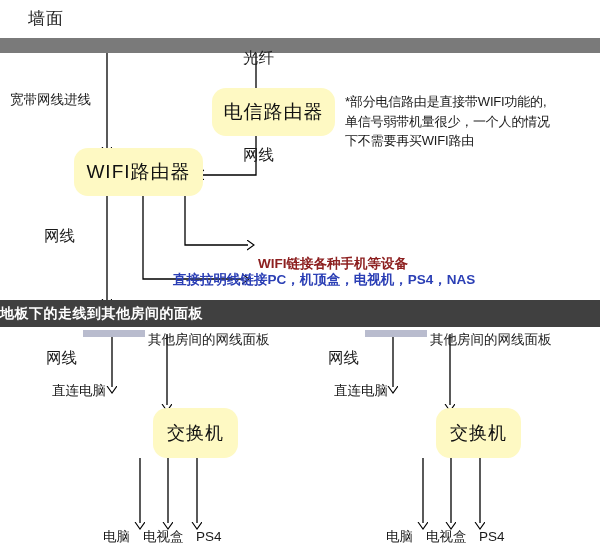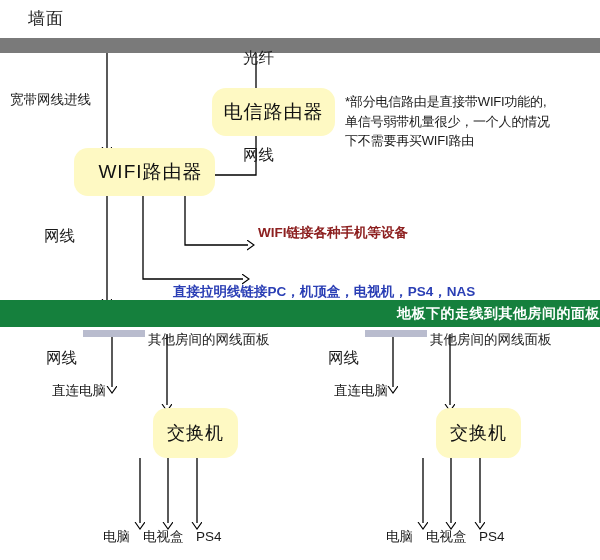--- a/index.html
+++ b/index.html
@@ -34,25 +34,25 @@
     letter-spacing: -0.2px;
   }
   .red { color: #8d2020; font-weight: bold; font-size: 13.5px; }
   .blue { color: #2b3fb5; font-weight: bold; font-size: 13.5px; }
   .wallbar {
     position: absolute;
     background: #7a7a7a;
   }
   .floorbar {
     position: absolute;
-    background: #15803d;
+    background: #404040;
     color: #ffffff;
     font-size: 14px;
     font-weight: bold;
-    text-align: right;
+    text-align: left;
     letter-spacing: 0.5px;
   }
   .floorbar span { display: block; line-height: 27px; }
   .panelbar {
     position: absolute;
     background: #b9bcce;
     height: 7px;
   }
   .box {
     position: absolute;
@@ -130,31 +130,31 @@
   <div class="wallbar" style="left:0px; top:38px; width:600px; height:15px;"></div>
 
   <div class="txt lbl" style="left:10px; top:92px;">宽带网线进线</div>
 
   <div class="txt lbl-lg" style="left:243px; top:48px;">光纤</div>
 
   <div class="txt lbl-lg" style="left:243px; top:145px;">网线</div>
 
   <div class="box" style="left:212px; top:88px; width:123px; height:48px;">电信路由器</div>
 
-  <div class="box" style="left:74px; top:148px; width:129px; height:48px;padding-left:12px;">WIFI路由器</div>
+  <div class="box" style="left:74px; top:148px; width:129px; height:48px;">WIFI路由器</div>
 
   <div class="txt note" style="left:345px; top:92px;">*部分电信路由是直接带WIFI功能的,
 单信号弱带机量很少，一个人的情况
 下不需要再买WIFI路由</div>
 
   <div class="txt lbl-lg" style="left:44px; top:226px;">网线</div>
 
-  <div class="txt red" style="left:258px; top:225px;">WIFI链接各种手机等设备</div>
+  <div class="txt red" style="left:258px; top:256px;">WIFI链接各种手机等设备</div>
 
-  <div class="txt blue" style="left:173px; top:284px;">直接拉明线链接PC，机顶盒，电视机，PS4，NAS</div>
+  <div class="txt blue" style="left:173px; top:272px;">直接拉明线链接PC，机顶盒，电视机，PS4，NAS</div>
 
   <div class="floorbar" style="left:0px; top:300px; width:600px; height:27px;">
     <span>地板下的走线到其他房间的面板</span>
   </div>
 
   <div class="panelbar" style="left:83px; top:330px; width:62px;"></div>
   <div class="txt lbl" style="left:148px; top:332px;">其他房间的网线面板</div>
 
   <div class="txt lbl-lg" style="left:46px; top:348px;">网线</div>
   <div class="txt lbl" style="left:52px; top:383px;">直连电脑</div>

